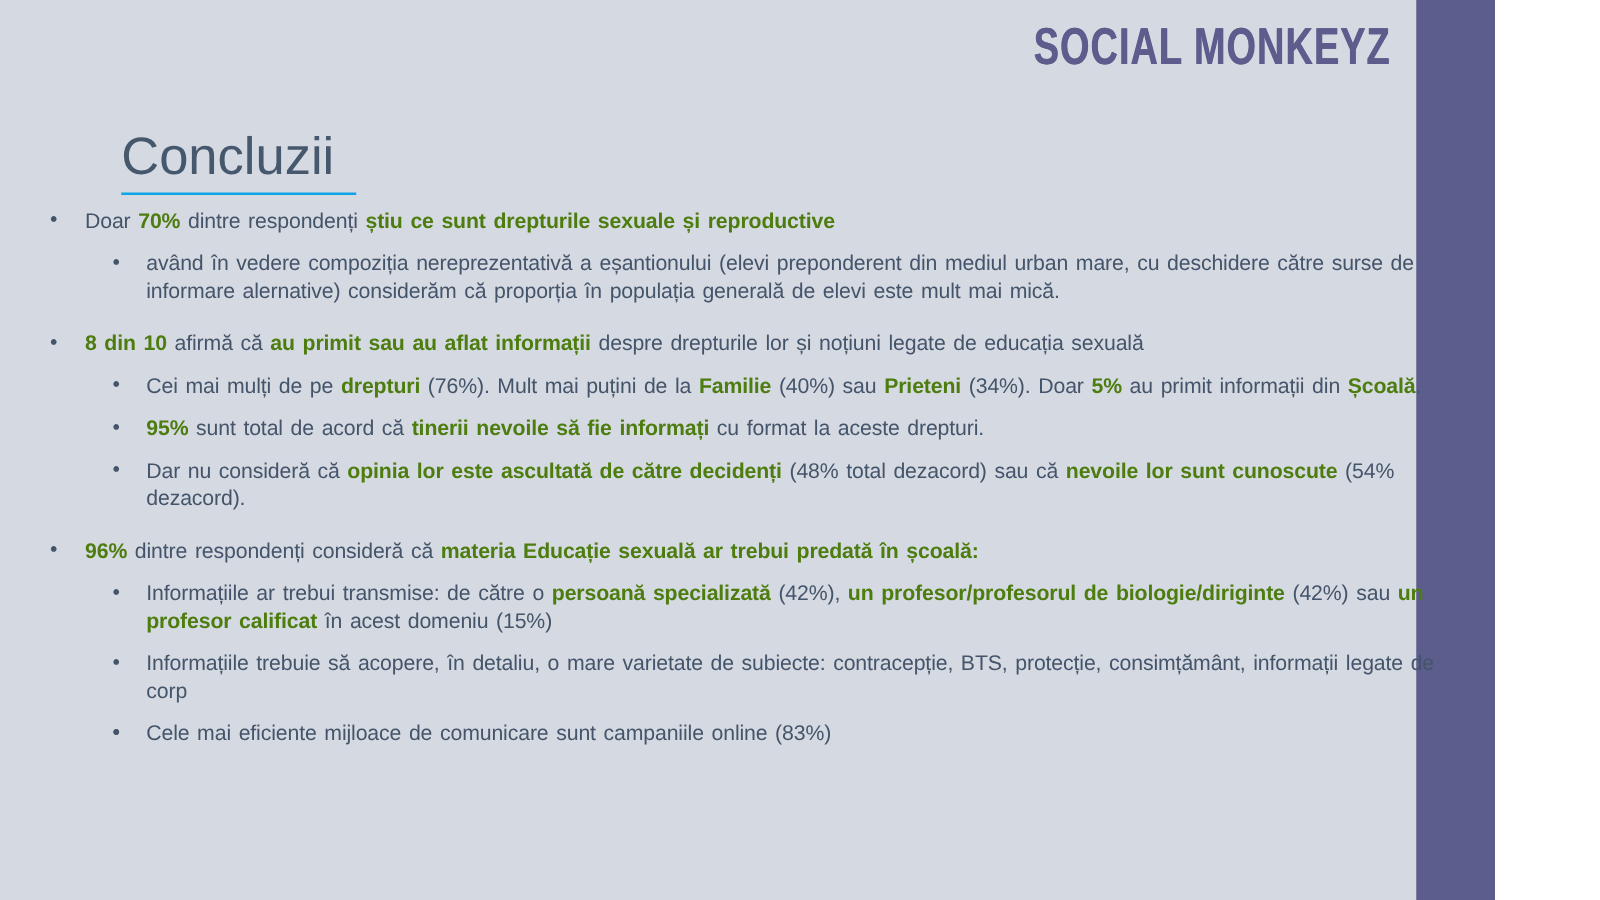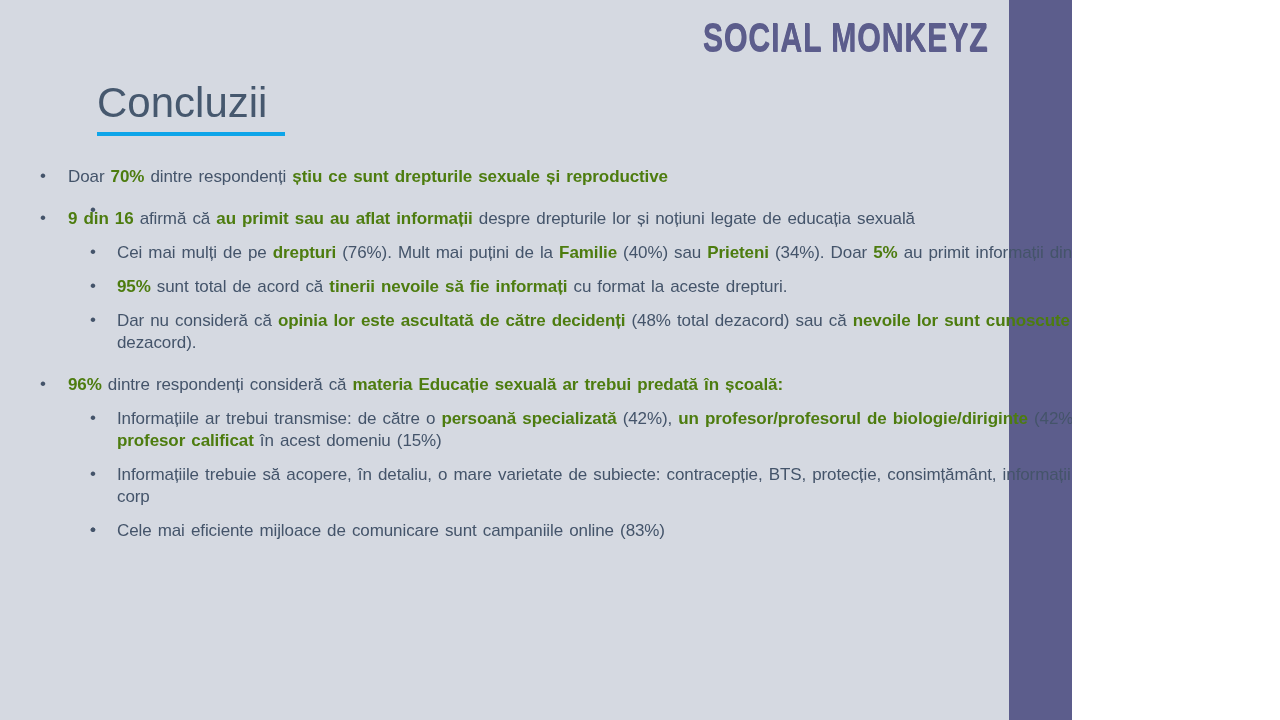--- a/index.html
+++ b/index.html
@@ -1,21 +1,21 @@
 <!DOCTYPE html>
 <html lang="ro"><head>
 <meta charset="utf-8">
 <style>
   html, body {
     margin: 0;
     padding: 0;
   }
   .slide {
     position: relative;
-    width: 1072px;
+    width: 1196px;
     height: 720px;
     background: #d5d9e1;
     overflow: hidden;
     font-family: "Liberation Sans", sans-serif;
     color: #44546a;
   }
   .right-bar {
     position: absolute;
     top: 0;
     right: 0;
@@ -31,29 +31,29 @@
     font-weight: 800;
     color: #5c5d8c;
     letter-spacing: 1px;
     white-space: nowrap;
     transform: scale(0.82, 1.12);
     transform-origin: top right;
     text-shadow: 0.5px 0.5px 0 #5c5d8c;
   }
   .title {
     position: absolute;
-    top: 80px;
+    top: 102px;
     left: 97px;
     margin: 0;
     font-size: 42px;
     font-weight: 400;
     color: #46586e;
     display: inline-block;
     padding: 0 18px 6px 0;
-    border-bottom: 4px solid #0ea5e9;
+    border-bottom: 2px solid #0ea5e9;
     line-height: 1.1;
   }
   .content {
     position: absolute;
     top: 166px;
     left: 0;
     width: 1210px;
   }
   .bullet {
     position: relative;
@@ -85,22 +85,22 @@
 </style>
 </head>
 <body>
 
 <div class="slide">
   <div class="right-bar"></div>
   <div class="logo">SOCIAL MONKEYZ</div>
   <h1 class="title">Concluzii</h1>
   <div class="content" id="bullet-list">
       <div class="bullet l1"><span class="marker">•</span><span class="runs"><span>Doar </span><b>70%</b><span> dintre respondenți </span><b>știu ce sunt drepturile sexuale și reproductive</b></span></div>
-      <div class="bullet l2"><span class="marker">•</span></div>
-      <div class="bullet l1"><span class="marker">•</span><span class="runs"><b>9 din 16</b><span> afirmă că </span><b>au primit sau au aflat informații</b><span> despre drepturile lor și noțiuni legate de educația sexuală</span></span></div>
+      <div class="bullet l2"><span class="marker">•</span><span class="runs"><span>având în vedere compoziția nereprezentativă a eșantionului (elevi preponderent din mediul urban mare, cu deschidere către surse de informare alernative) considerăm că proporția în populația generală de elevi este mult mai mică.</span></span></div>
+      <div class="bullet l1"><span class="marker">•</span><span class="runs"><b>8 din 10</b><span> afirmă că </span><b>au primit sau au aflat informații</b><span> despre drepturile lor și noțiuni legate de educația sexuală</span></span></div>
       <div class="bullet l2"><span class="marker">•</span><span class="runs"><span>Cei mai mulți de pe </span><b>drepturi</b><span> (76%). Mult mai puțini de la </span><b>Familie</b><span> (40%) sau </span><b>Prieteni</b><span> (34%). Doar </span><b>5%</b><span> au primit informații din </span><b>Școală</b><span>.</span></span></div>
       <div class="bullet l2"><span class="marker">•</span><span class="runs"><b>95%</b><span> sunt total de acord că </span><b>tinerii nevoile să fie informați</b><span> cu format la aceste drepturi.</span></span></div>
       <div class="bullet l2"><span class="marker">•</span><span class="runs"><span>Dar nu consideră că </span><b>opinia lor este ascultată de către decidenți</b><span> (48% total dezacord) sau că </span><b>nevoile lor sunt cunoscute</b><span> (54% dezacord).</span></span></div>
       <div class="bullet l1"><span class="marker">•</span><span class="runs"><b>96%</b><span> dintre respondenți consideră că </span><b>materia Educație sexuală ar trebui predată în școală:</b></span></div>
       <div class="bullet l2"><span class="marker">•</span><span class="runs"><span>Informațiile ar trebui transmise: de către o </span><b>persoană specializată</b><span> (42%), </span><b>un profesor/profesorul de biologie/diriginte</b><span> (42%) sau </span><b>un profesor calificat</b><span> în acest domeniu (15%)</span></span></div>
       <div class="bullet l2"><span class="marker">•</span><span class="runs"><span>Informațiile trebuie să acopere, în detaliu, o mare varietate de subiecte: contracepție, BTS, protecție, consimțământ, informații legate de corp</span></span></div>
       <div class="bullet l2"><span class="marker">•</span></div>
       <div class="bullet l2"><span class="marker">•</span><span class="runs"><span>Cele mai eficiente mijloace de comunicare sunt campaniile online (83%)</span></span></div>
     </div>
 </div>

